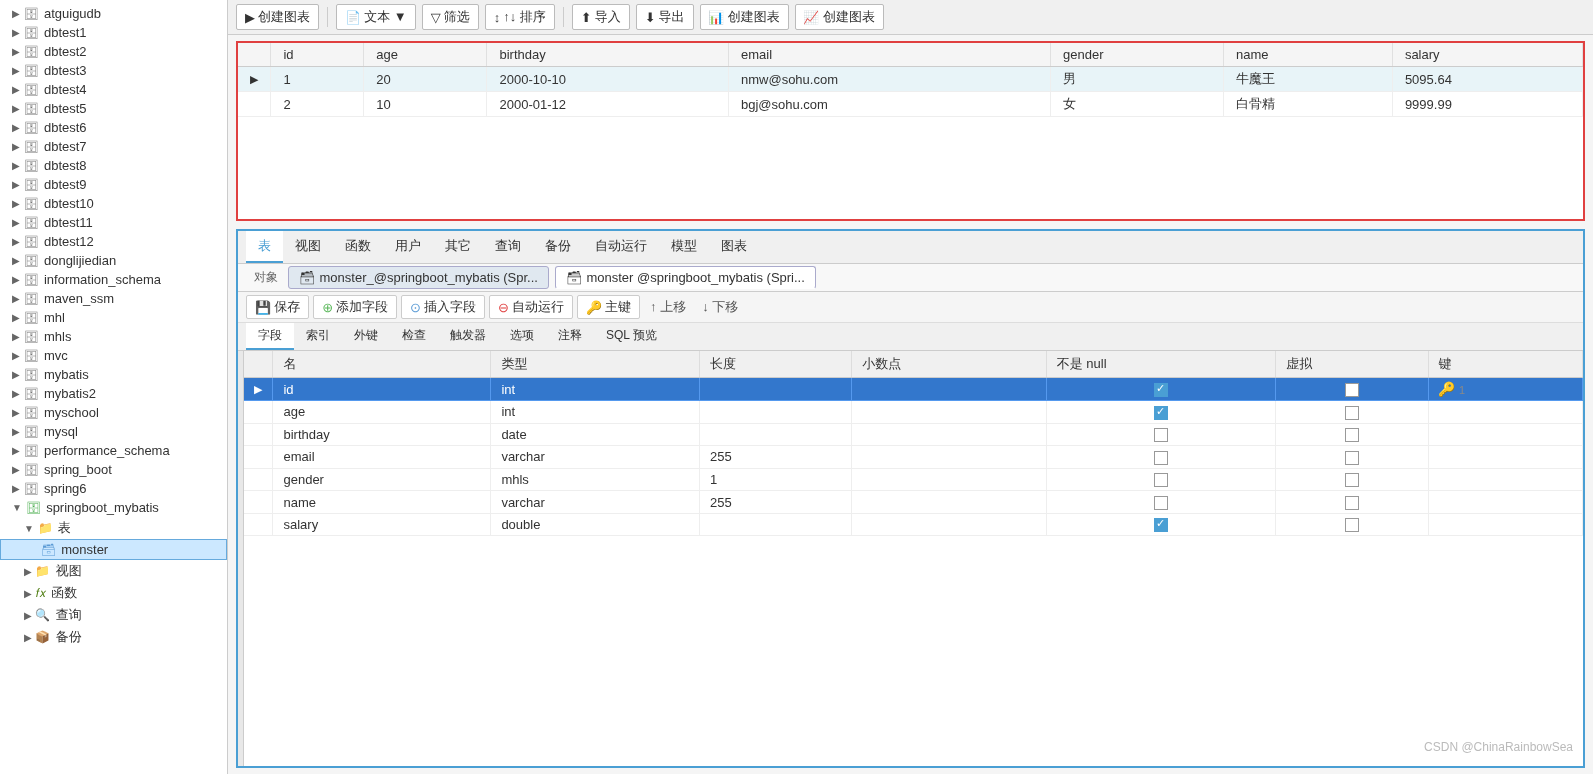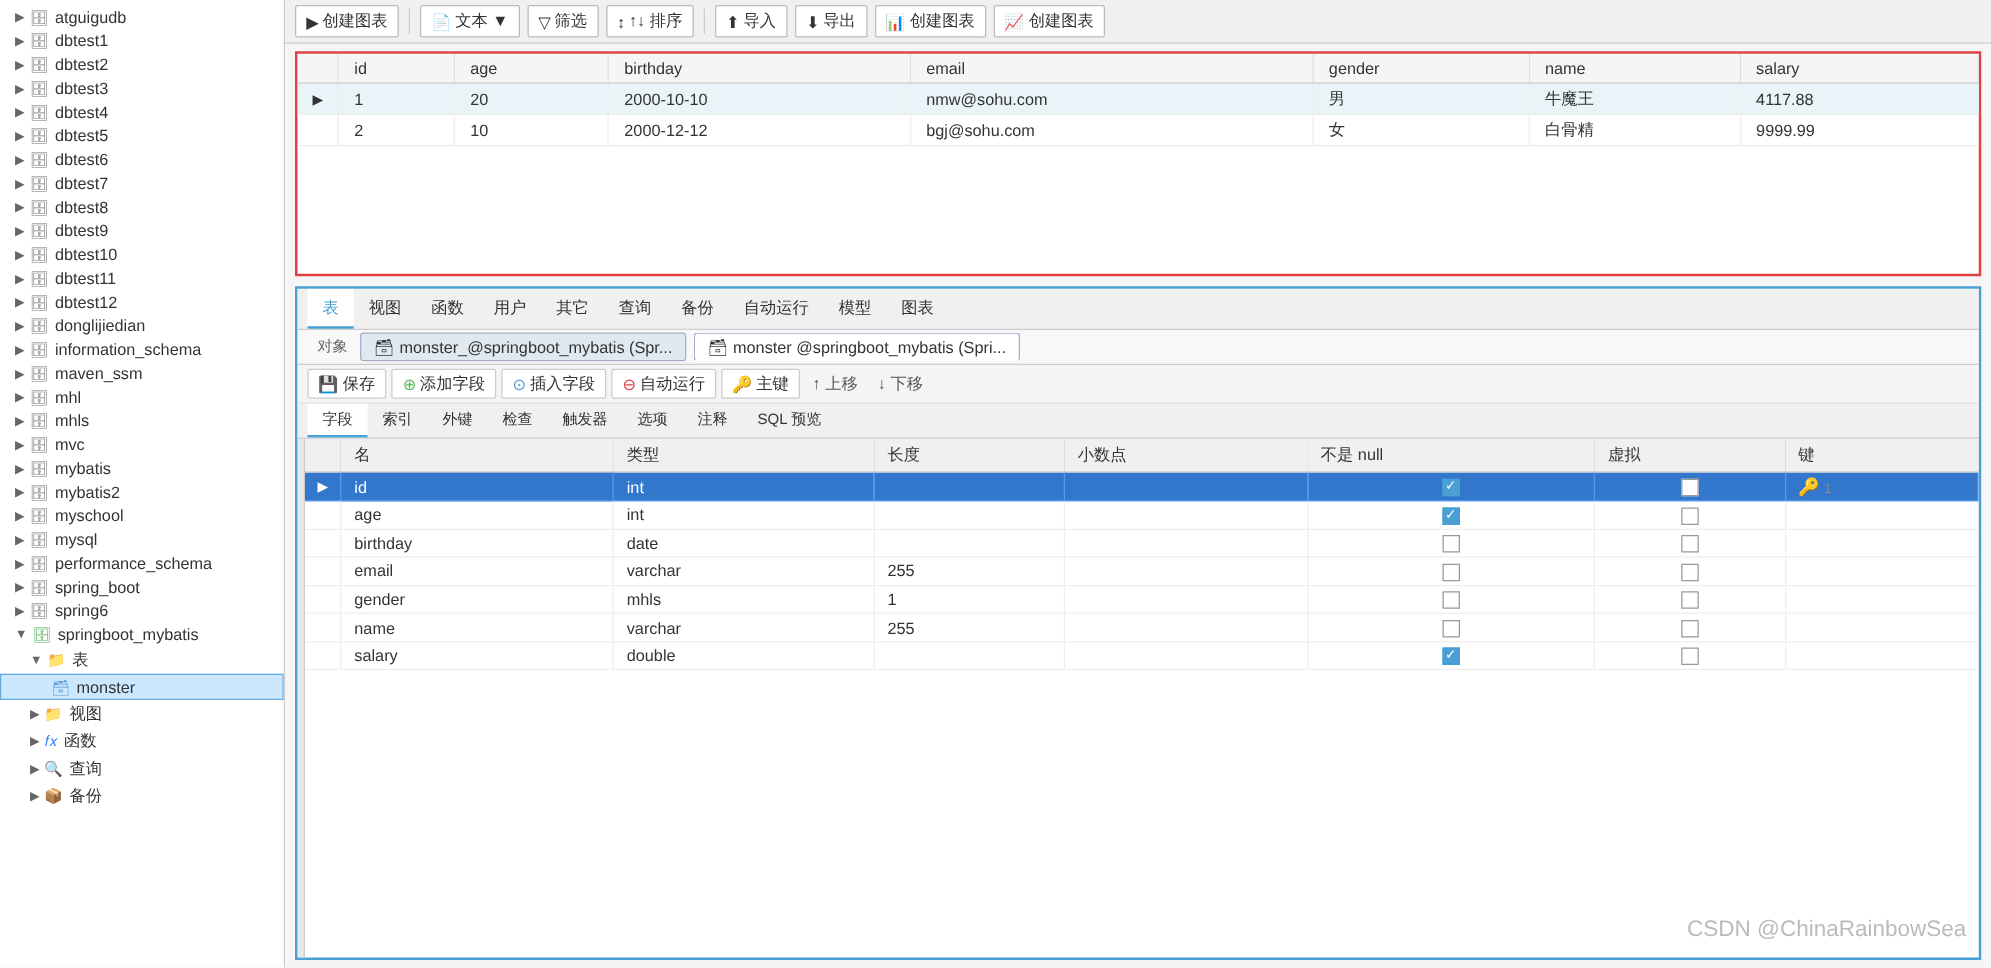--- a/index.html
+++ b/index.html
@@ -273,21 +273,21 @@
 
     .key-icon { color: #ffc000; font-size: 14px; }
     .key-num { color: #888; font-size: 11px; }
 
     
     .watermark {
       position: fixed;
       bottom: 20px;
       right: 20px;
       color: #bbb;
-      font-size: 18px;
+      font-size: 12px;
       user-select: none;
     }
 
     .icon-save { color: #4a9fd4; }
     .icon-add { color: #5cb85c; }
     .icon-insert { color: #5b9bd5; }
     .icon-delete { color: #e04040; }
     .icon-key { color: #ffc000; }
   </style>
 </head>
@@ -439,21 +439,21 @@
     <span class="icon table-icon" style="margin-left: 4px;">🗃</span>
     <span>monster</span>
   </div>
   <div class="sidebar-item level2">
     <span class="expand-icon">▶</span>
     <span class="icon">📁</span>
     <span>视图</span>
   </div>
   <div class="sidebar-item level2">
     <span class="expand-icon">▶</span>
-    <span class="icon" style="color:#3b82f6;">𝑓𝑥</span>
+    <span class="icon" style="color:#4d7c0f;">𝑓𝑥</span>
     <span>函数</span>
   </div>
   <div class="sidebar-item level2">
     <span class="expand-icon">▶</span>
     <span class="icon" style="color:#5b9bd5;">🔍</span>
     <span>查询</span>
   </div>
   <div class="sidebar-item level2">
     <span class="expand-icon">▶</span>
     <span class="icon">📦</span>
@@ -516,27 +516,27 @@
       </thead>
       <tbody id="data-grid-body">
       <tr class="selected-row">
     <td class="row-indicator">▶</td>
     <td>1</td>
     <td>20</td>
     <td>2000-10-10</td>
     <td>nmw@sohu.com</td>
     <td>男</td>
     <td>牛魔王</td>
-    <td>4117.88</td>
+    <td>5095.64</td>
   </tr>
           <tr>
     <td class="row-indicator"></td>
     <td>2</td>
     <td>10</td>
-    <td>2000-12-12</td>
+    <td>2000-01-12</td>
     <td>bgj@sohu.com</td>
     <td>女</td>
     <td>白骨精</td>
     <td>9999.99</td>
   </tr>
         </tbody>
     </table>
   </div>
 
   <div class="lower-panel">

